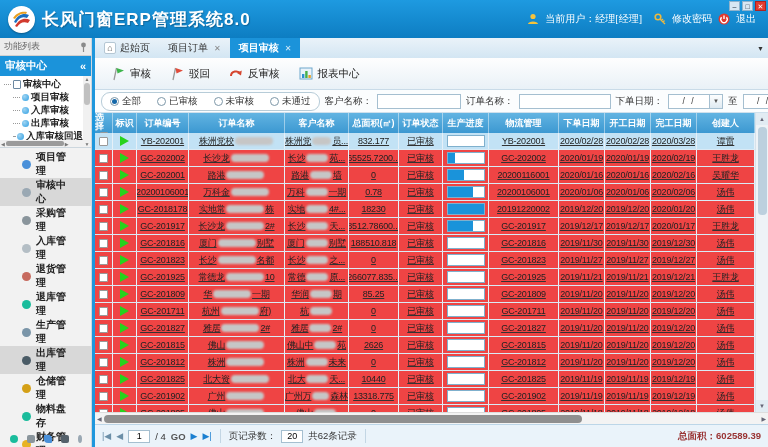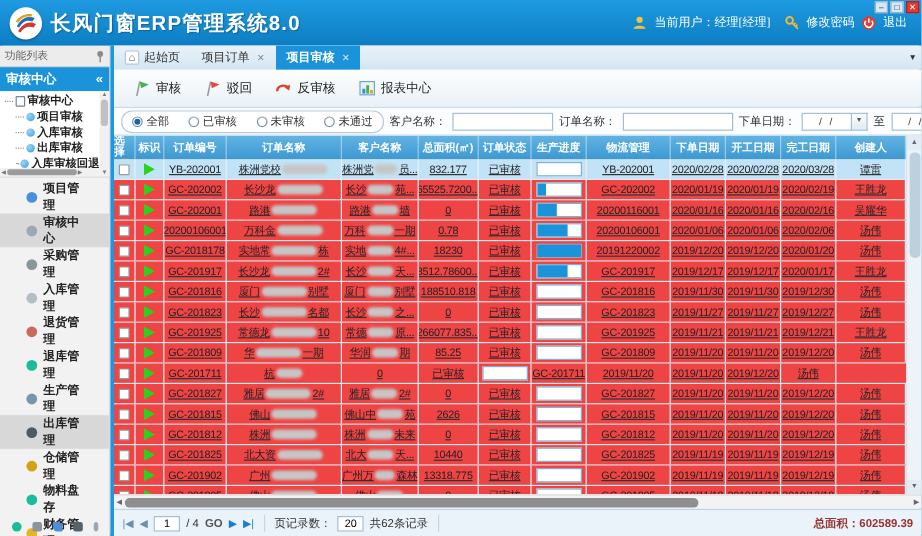--- a/index.html
+++ b/index.html
@@ -811,20 +811,25 @@
 
               <div class="grow">
                 <div class="gc">
                   <span class="cb"></span>
                 </div>
                 <div class="gc">
                   <span class="garrow"></span>
                 </div>
                 <div class="gc">GC-201711</div>
                 <div class="gc">
+                  <span>杭州</span>
+                  <span class="b bn"></span>
+                  <span>府)</span>
+                </div>
+                <div class="gc">
                   <span>杭</span>
                   <span class="b bc"></span>
                   <span></span>
                 </div>
                 <div class="gc">0</div>
                 <div class="gc">已审核</div>
                 <div class="gc">
                   <span class="pbox">
                     <span class="pfill" style="display: block; width: 0%;"></span>
                   </span>

